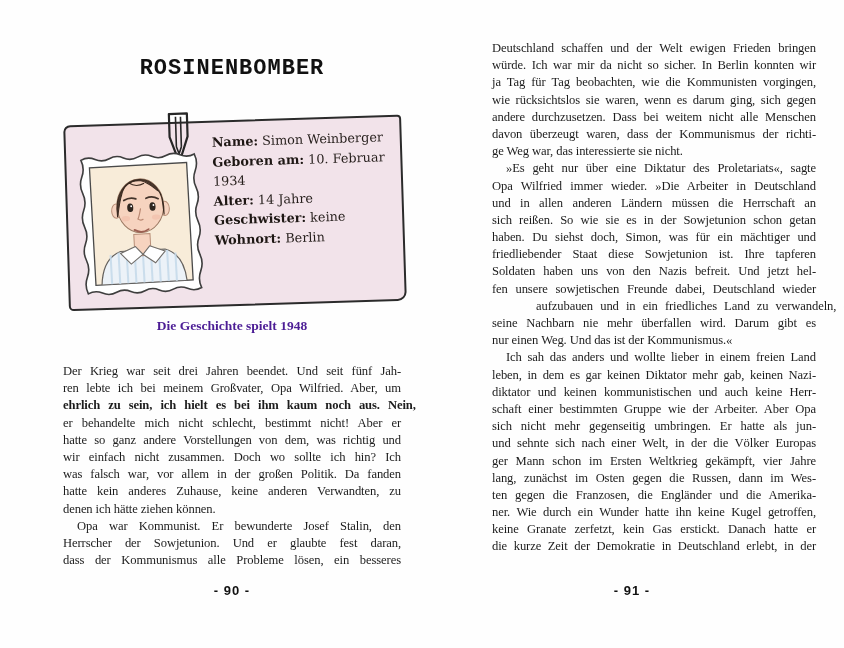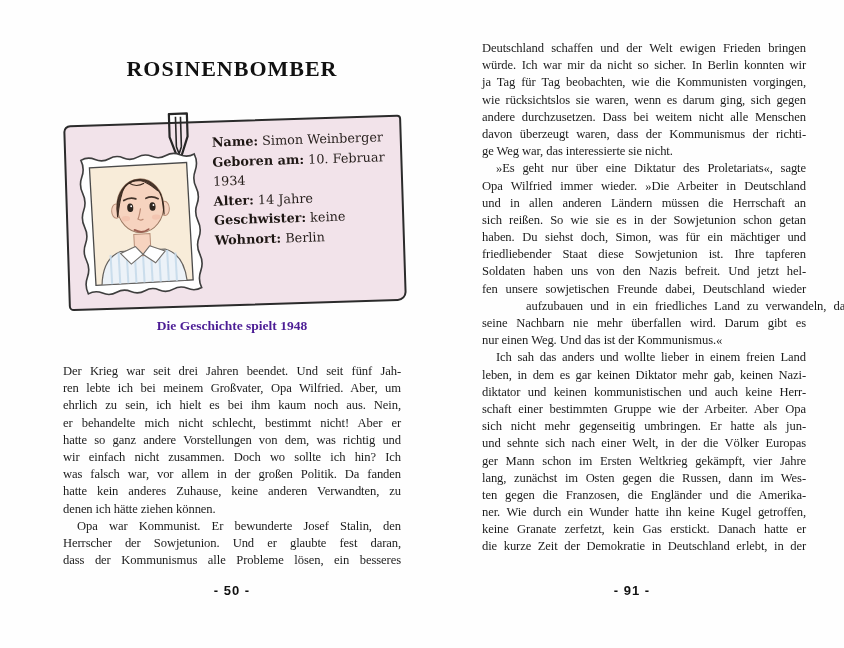--- a/index.html
+++ b/index.html
@@ -17,21 +17,21 @@
     color:var(--ink);
     position:relative;
     overflow:hidden;
   }
   .book{position:absolute;inset:0;}
 
   
   .chapter-title{
     position:absolute;left:63px;top:56px;width:338px;
     text-align:center;
-    font-family:Liberation Serif, serif;
+    font-family:Liberation Mono, monospace;
     font-size:22px;font-weight:700;letter-spacing:1px;
     color:#111;
   }
   .character-card{
     position:absolute;left:66px;top:120px;width:338px;height:186px;
     background:var(--card-pink);
     border:2.5px solid var(--card-border);
     border-radius:7px 4px 9px 5px;
     transform:rotate(-1.8deg);
   }
@@ -51,21 +51,21 @@
   .card-caption{
     position:absolute;left:63px;top:318px;width:338px;
     text-align:center;
     font-family:Liberation Serif, serif;
     font-size:13.5px;font-weight:700;color:#4c1d95;
   }
 
   
   .body-col{position:absolute;font-size:12.6px;letter-spacing:-0.1px;}
   .body-left{left:63px;top:363px;width:338px;}
-  .body-right{left:482px;top:40px;width:324px;}
+  .body-right{left:492px;top:40px;width:324px;}
   .line{height:17.2px;line-height:17.2px;overflow:visible;}
   .line.indent{padding-left:14px;}
   .line-inner{
     display:inline-block;white-space:pre;
     transform-origin:0 50%;
   }
 
   .page-number{
     position:absolute;top:583px;
     font-family:"Liberation Sans",sans-serif;
@@ -145,32 +145,32 @@
         <div class="field"><b>Geschwister:</b><span> keine</span></div>
         <div class="field"><b>Wohnort:</b><span> Berlin</span></div>
       </div>
   </div>
 
   <div class="card-caption">Die Geschichte spielt 1948</div>
 
   <div class="body-col body-left" id="body-left">
       <div class="line"><span class="line-inner" style="word-spacing: 5.25px;">Der Krieg war seit drei Jahren beendet. Und seit fünf Jah-</span></div>
       <div class="line"><span class="line-inner" style="word-spacing: 4.51042px;">ren lebte ich bei meinem Großvater, Opa Wilfried. Aber, um</span></div>
-      <div class="line"><span class="line-inner" style="word-spacing: 5.0554px;">ehrlich zu sein, ich hielt es bei ihm kaum noch aus. Nein,</span></div>
+      <div class="line"><span class="line-inner" style="word-spacing: 5.0554px; font-weight: bold;">ehrlich zu sein, ich hielt es bei ihm kaum noch aus. Nein,</span></div>
       <div class="line"><span class="line-inner" style="word-spacing: 6.12305px;">er behandelte mich nicht schlecht, bestimmt nicht! Aber er</span></div>
       <div class="line"><span class="line-inner" style="word-spacing: 4.22049px;">hatte so ganz andere Vorstellungen von dem, was richtig und</span></div>
       <div class="line"><span class="line-inner" style="word-spacing: 6.22569px;">wir einfach nicht zusammen. Doch wo sollte ich hin? Ich</span></div>
       <div class="line"><span class="line-inner" style="word-spacing: 4.98281px;">was falsch war, vor allem in der großen Politik. Da fanden</span></div>
       <div class="line"><span class="line-inner" style="word-spacing: 7.0067px;">hatte kein anderes Zuhause, keine anderen Verwandten, zu</span></div>
       <div class="line"><span class="line-inner">denen ich hätte ziehen können.</span></div>
       <div class="line indent"><span class="line-inner" style="word-spacing: 8.17634px;">Opa war Kommunist. Er bewunderte Josef Stalin, den</span></div>
       <div class="line"><span class="line-inner" style="word-spacing: 10.125px;">Herrscher der Sowjetunion. Und er glaubte fest daran,</span></div>
       <div class="line"><span class="line-inner" style="word-spacing: 7.58482px;">dass der Kommunismus alle Probleme lösen, ein besseres</span></div>
     </div>
-  <div class="page-number left">- 50 -</div>
+  <div class="page-number left">- 90 -</div>
 
   <div class="body-col body-right" id="body-right">
       <div class="line"><span class="line-inner" style="word-spacing: 4.37946px;">Deutschland schaffen und der Welt ewigen Frieden bringen</span></div>
       <div class="line"><span class="line-inner" style="word-spacing: 2.56108px;">würde. Ich war mir da nicht so sicher. In Berlin konnten wir</span></div>
       <div class="line"><span class="line-inner" style="word-spacing: 3.04688px;">ja Tag für Tag beobachten, wie die Kommunisten vorgingen,</span></div>
       <div class="line"><span class="line-inner" style="word-spacing: 2.65278px;">wie rücksichtslos sie waren, wenn es darum ging, sich gegen</span></div>
       <div class="line"><span class="line-inner" style="word-spacing: 3.83705px;">andere durchzusetzen. Dass bei weitem nicht alle Menschen</span></div>
       <div class="line"><span class="line-inner" style="word-spacing: 4.50223px;">davon überzeugt waren, dass der Kommunismus der richti-</span></div>
       <div class="line"><span class="line-inner">ge Weg war, das interessierte sie nicht.</span></div>
       <div class="line indent"><span class="line-inner" style="word-spacing: 4.7832px;">»Es geht nur über eine Diktatur des Proletariats«, sagte</span></div>

